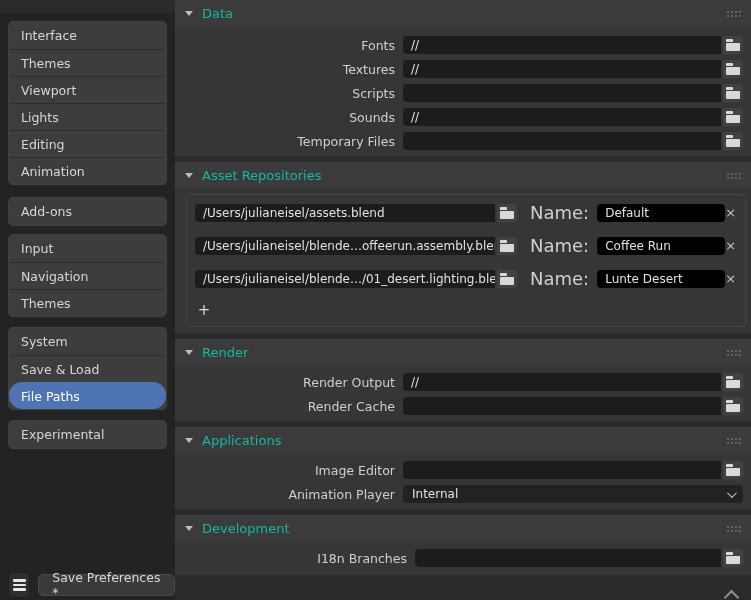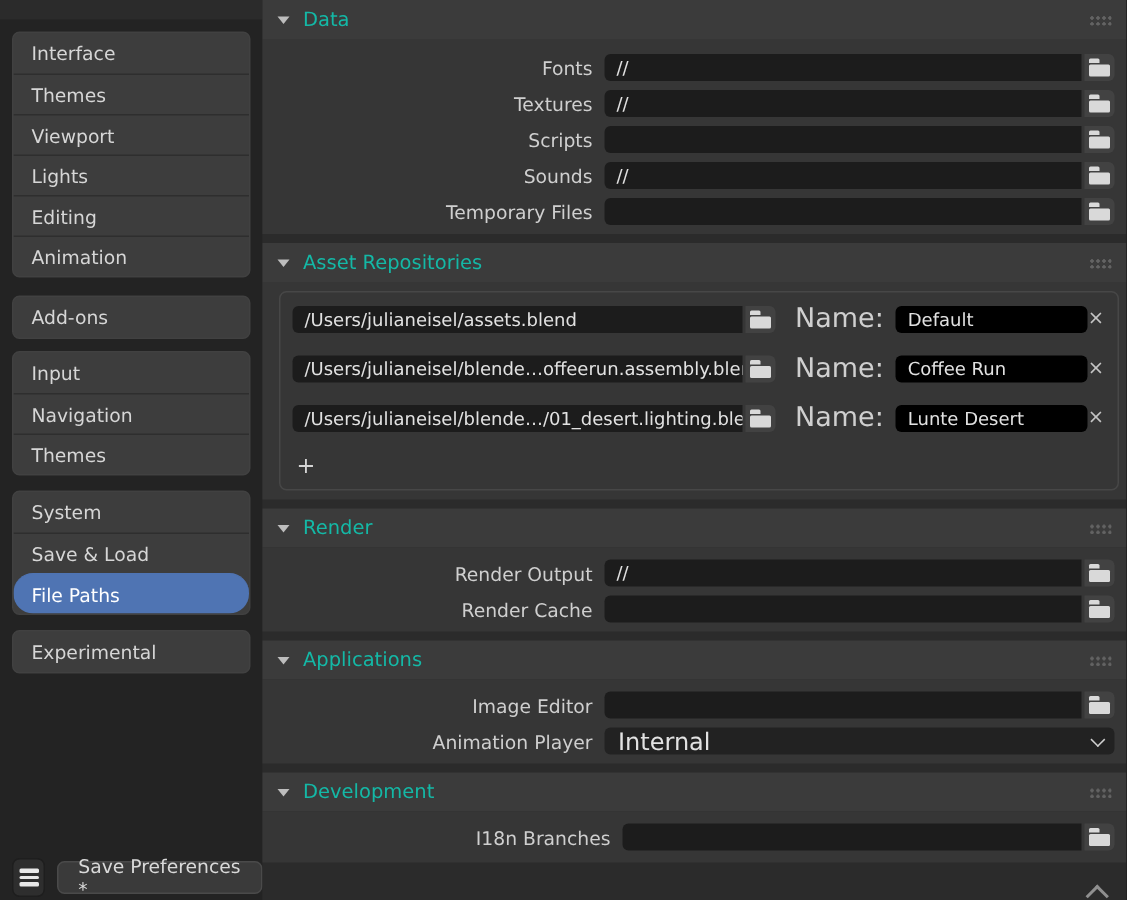--- a/index.html
+++ b/index.html
@@ -48,21 +48,21 @@
               align-items:center;padding:0 8px;color:#e2e2e2;font-size:12px;overflow:hidden;
               white-space:nowrap;box-sizing:border-box;}
   .folder-btn{width:20px;height:18px;margin-left:2px;background:#424242;border-radius:0 4px 4px 0;
               display:flex;align-items:center;justify-content:center;flex:none;}
   .folder-icon{position:relative;width:14px;height:12px;}
   .folder-icon .ftab{position:absolute;top:0;left:0;width:7px;height:3px;background:#d9d9d9;
                      border-radius:1px 1px 0 0;}
   .folder-icon .fbody{position:absolute;top:4px;left:0;width:14px;height:8px;background:#d9d9d9;
                       border-radius:1px;}
   .select{flex:1;height:18px;background:#222222;border-radius:4px;display:flex;align-items:center;
-          padding:0 9px;color:#e2e2e2;font-size:16px;box-sizing:border-box;}
+          padding:0 9px;color:#e2e2e2;font-size:12px;box-sizing:border-box;}
   .chev-down{margin-left:auto;width:6px;height:6px;border-right:1.6px solid #cfcfcf;
              border-bottom:1.6px solid #cfcfcf;transform:rotate(45deg) translateY(-2px);}
 
   
   .repo-box{border:1px solid #474747;border-radius:5px;padding:7px 8px;}
   .repo-row{display:flex;align-items:center;margin-bottom:12px;}
   .repo-path{width:300px;flex:none;height:18px;background:#1c1c1c;border-radius:4px 0 0 4px;
              display:flex;align-items:center;padding:0 8px;color:#e2e2e2;font-size:12px;
              overflow:hidden;white-space:nowrap;box-sizing:border-box;}
   .name-label{margin-left:13px;margin-right:8px;color:#cfcfcf;font-size:18px;flex:none;}

